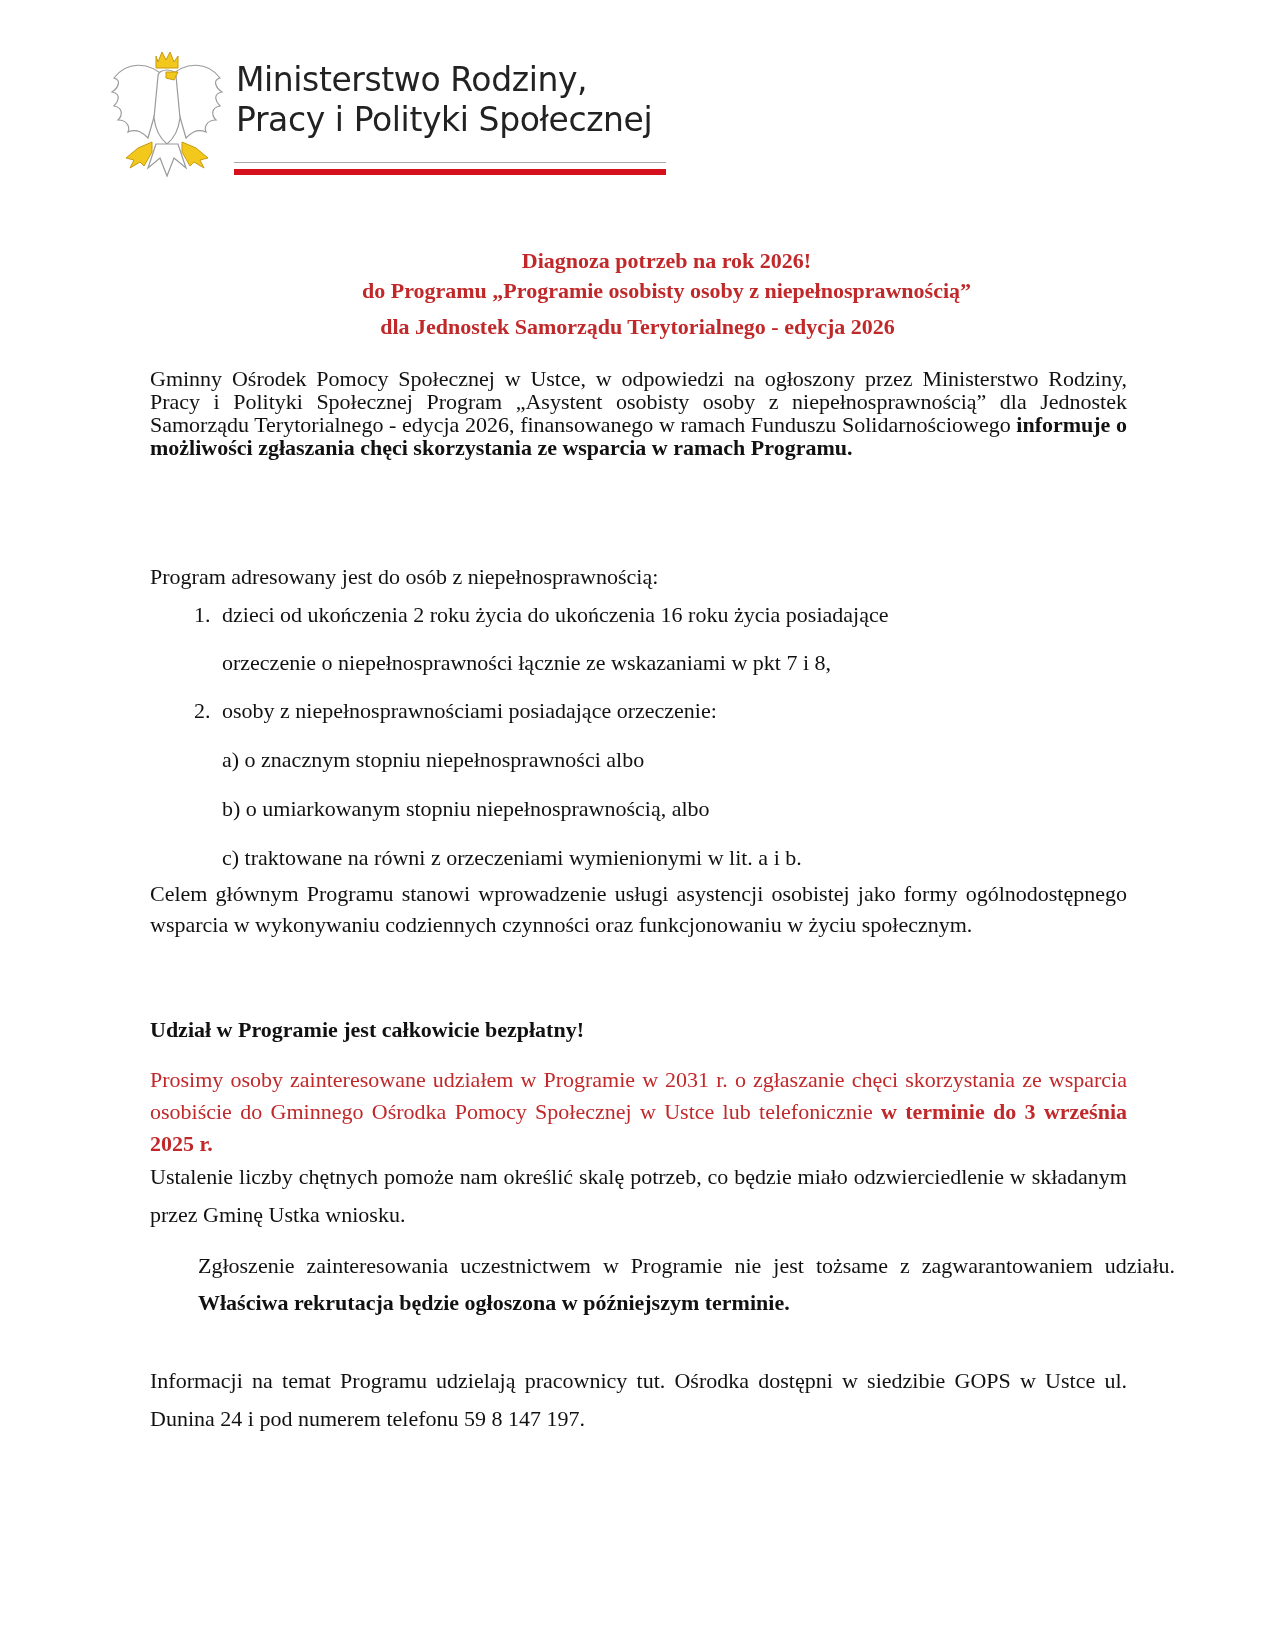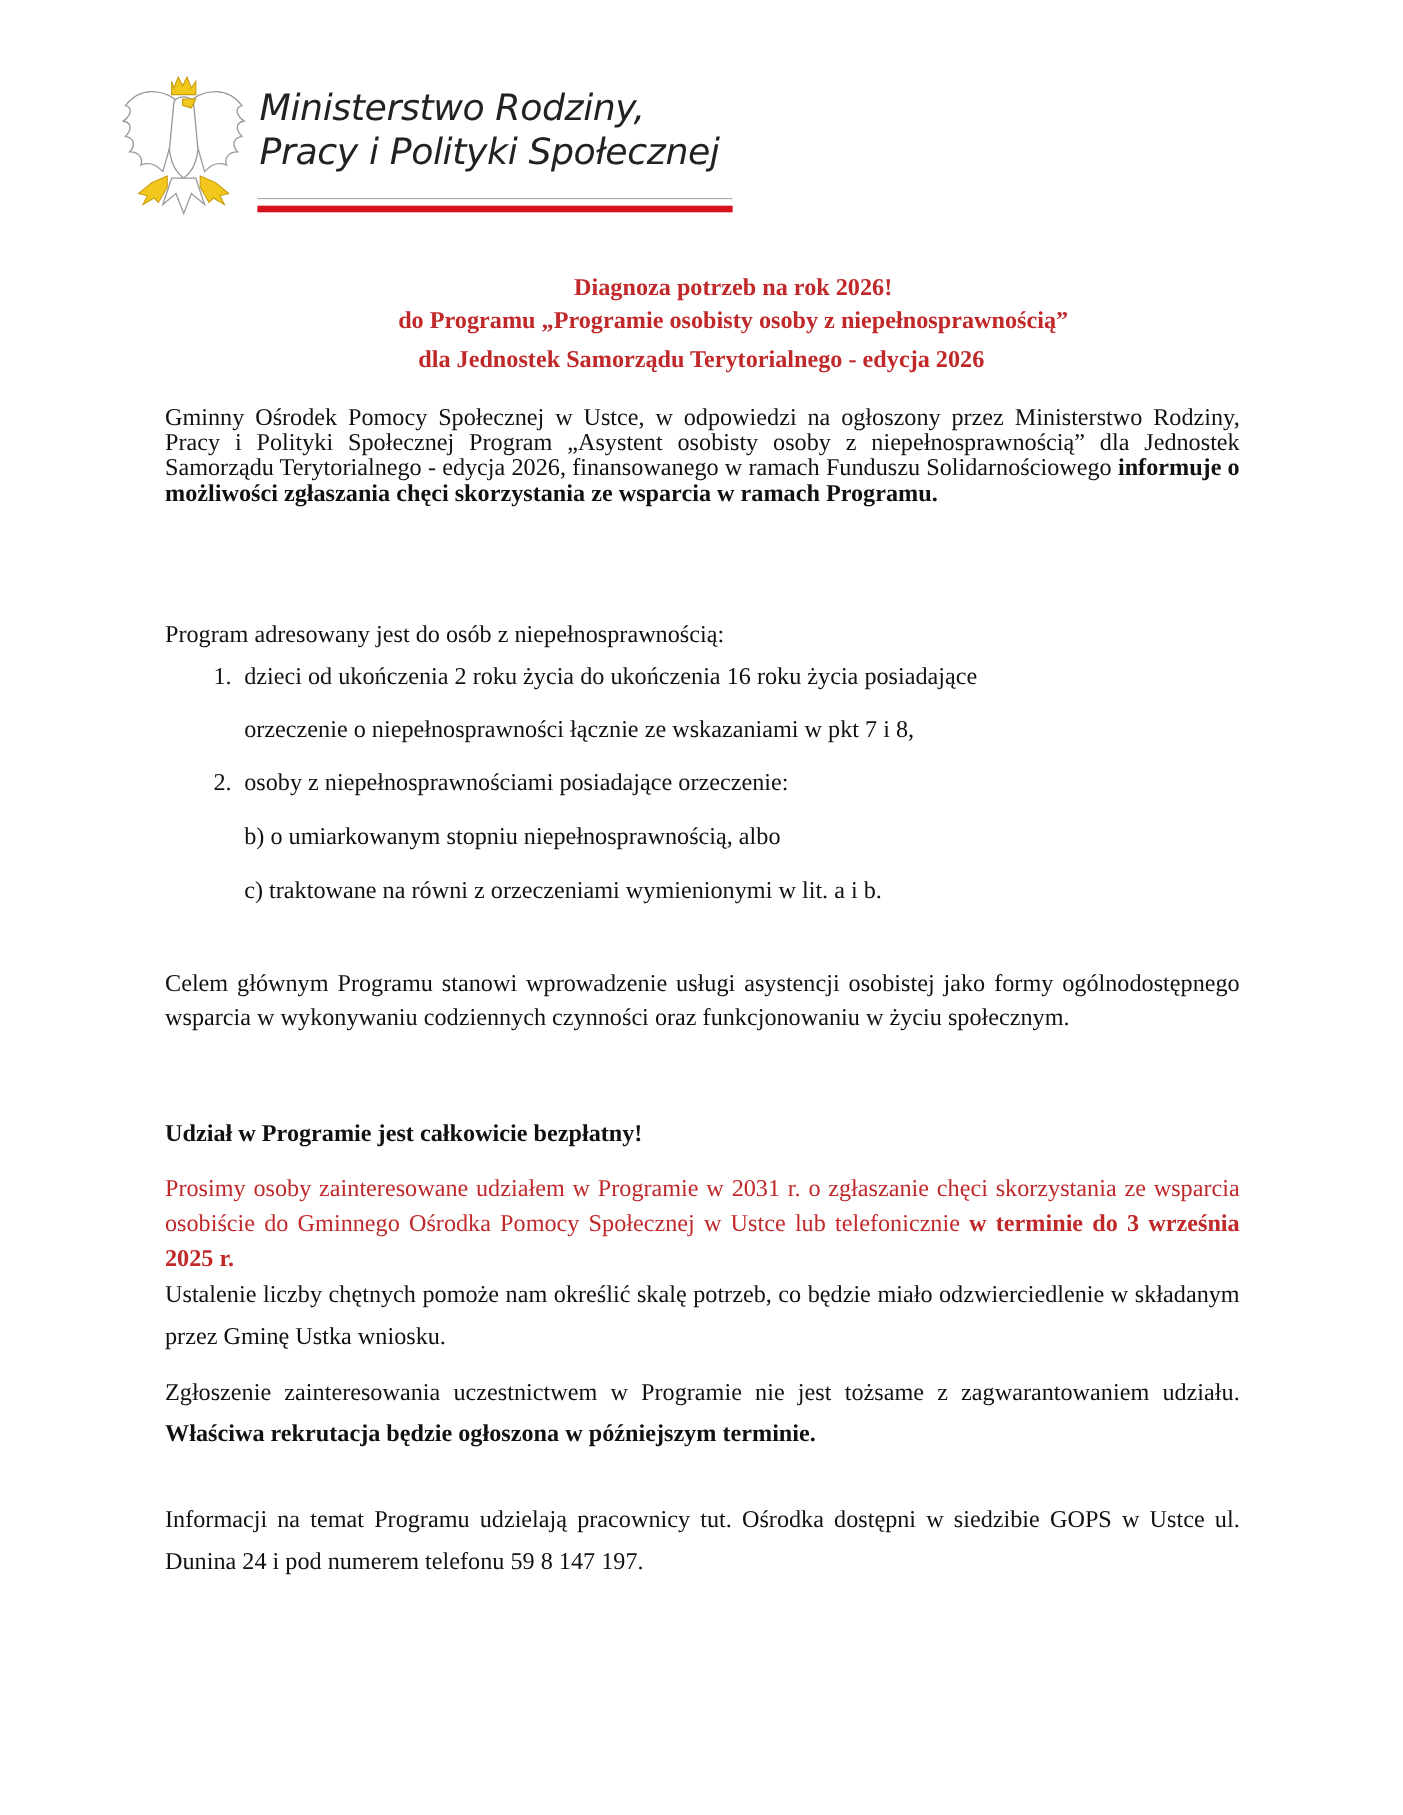--- a/index.html
+++ b/index.html
@@ -1,18 +1,18 @@
 <!DOCTYPE html>
 <html><head>
 <meta charset="utf-8">
 <style>
   html, body { margin: 0; padding: 0; background: #ffffff; }
   body { width: 1275px; height: 1650px; position: relative; overflow: hidden;
          font-family: "Liberation Serif", "DejaVu Serif", serif; color: #111; }
-  .logo { position: absolute; left: 108px; top: 66px; width: 560px; height: 130px; font-style: italic; }
+  .logo { position: absolute; left: 108px; top: 48px; width: 560px; height: 130px; }
   .eagle { position: absolute; left: 0; top: 0; width: 118px; height: 130px; }
   .ministry { position: absolute; left: 128px; top: 12px;
               font-family: "DejaVu Sans", "Liberation Sans", sans-serif;
               font-size: 33px; line-height: 40px; color: #222; letter-spacing: -0.4px; }
   .rule-thin { position: absolute; left: 126px; top: 114px; width: 432px; height: 1px; background: #aaaaaa; }
   .rule-red { position: absolute; left: 126px; top: 121px; width: 432px; height: 6px; background: #d6101c; }
 
   .titles { position: absolute; left: 0; width: 1275px; text-align: center; color: #c0282a; font-weight: bold; }
   .t1 { top: 246px; font-size: 22px; line-height: 30px; padding-left: 29px; }
   .t2 { top: 312px; font-size: 22px; line-height: 30px; }
@@ -25,21 +25,21 @@
   .target { top: 562px; line-height: 29px; }
   .list { position: absolute; left: 150px; top: 591px; font-size: 22px; width: 900px; }
   .li { position: relative; padding-left: 72px; line-height: 48px; }
   .li .num { position: absolute; left: 44px; }
   .li .cont { display: block; }
   .sub { padding-left: 72px; line-height: 49px; }
   .goal { top: 878px; line-height: 31px; }
   .free { top: 1015px; line-height: 30px; font-weight: bold; }
   .request { top: 1064px; line-height: 32px; color: #c0282a; }
   .count { top: 1158px; line-height: 38px; }
-  .notice { top: 1247px; line-height: 37px; }
+  .notice { top: 1247px; line-height: 37px; margin-left: 48px; }
   .info { top: 1362px; line-height: 38px; }
 </style>
 </head>
 <body>
 
 <div class="logo">
   <svg class="eagle" viewBox="0 0 118 130">
     <g fill="#ffffff" stroke="#9a9a9a" stroke-width="1.2">
       <path d="M58 30 C40 12 18 14 6 30 C14 32 10 40 4 44 C14 46 10 54 6 58 C16 60 14 68 10 72 C20 72 22 80 20 84 C30 80 36 86 40 90 L48 62 Z"></path>
       <path d="M60 30 C78 12 100 14 112 30 C104 32 108 40 114 44 C104 46 108 54 112 58 C102 60 104 68 108 72 C98 72 96 80 98 84 C88 80 82 86 78 90 L70 62 Z"></path>
@@ -76,20 +76,21 @@
 <div class="list">
   <div class="li">
     <span class="num">1.</span>
     <span>dzieci od ukończenia 2 roku życia do ukończenia 16 roku życia posiadające</span>
     <span class="cont">orzeczenie o niepełnosprawności łącznie ze wskazaniami w pkt 7 i 8,</span>
   </div>
   <div class="li">
     <span class="num">2.</span>
     <span>osoby z niepełnosprawnościami posiadające orzeczenie:</span>
   </div>
+  <div class="sub">a) o znacznym stopniu niepełnosprawności albo</div>
   <div class="sub">b) o umiarkowanym stopniu niepełnosprawnością, albo</div>
   <div class="sub">c) traktowane na równi z orzeczeniami wymienionymi w lit. a i b.</div>
 </div>
 
 <p class="page goal just">Celem głównym Programu stanowi wprowadzenie usługi asystencji osobistej jako formy ogólnodostępnego wsparcia w wykonywaniu codziennych czynności oraz funkcjonowaniu w życiu społecznym.</p>
 
 <p class="page free">Udział w Programie jest całkowicie bezpłatny!</p>
 
 <p class="page request just">
   <span>Prosimy osoby zainteresowane udziałem w Programie w 2031 r. o zgłaszanie chęci skorzystania ze wsparcia osobiście do Gminnego Ośrodka Pomocy Społecznej w Ustce lub telefonicznie </span><span class="b">w terminie do 3 września 2025 r.</span>

